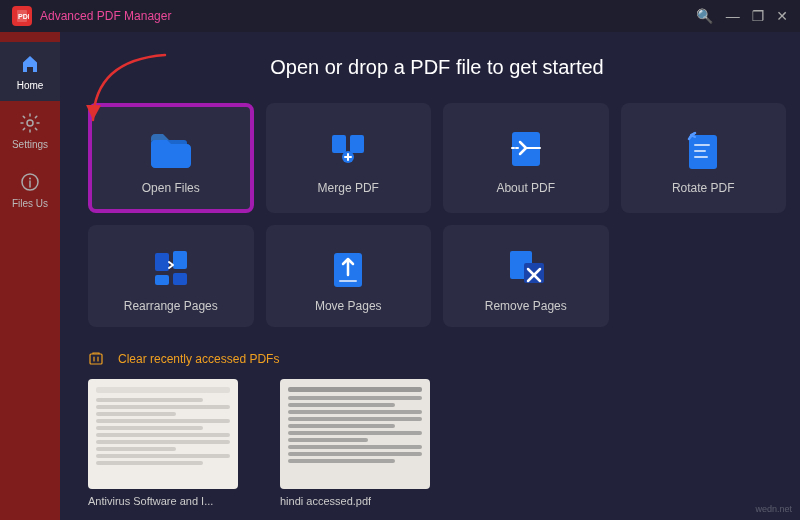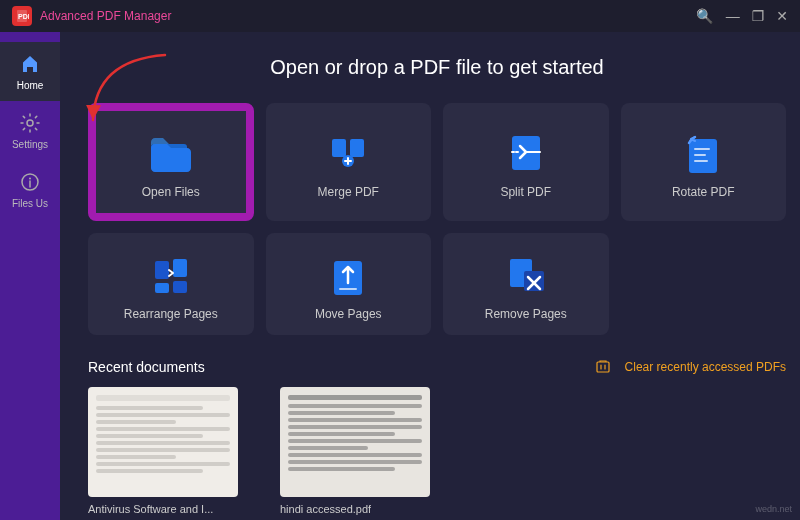--- a/index.html
+++ b/index.html
@@ -52,21 +52,21 @@
       cursor: pointer;
     }
 
     
     .sidebar {
       position: absolute;
       top: 32px;
       left: 0;
       width: 60px;
       height: 488px;
-      background: #4c1d95;
+      background: #7f1d1d;
       display: flex;
       flex-direction: column;
       align-items: center;
       padding-top: 10px;
       z-index: 5;
     }
     .sidebar-item {
       display: flex;
       flex-direction: column;
       align-items: center;
@@ -126,21 +126,21 @@
       display: flex;
       flex-direction: column;
       align-items: center;
       justify-content: center;
       padding: 20px 10px 14px 10px;
       cursor: pointer;
       position: relative;
       transition: background 0.15s;
     }
     .grid-item.highlighted {
-      border: 8px solid #a21caf;
+      border: 4px solid #a21caf;
       background: #2c2c44;
     }
     .grid-item .item-label {
       color: #ccc;
       font-size: 12px;
       margin-top: 10px;
       text-align: center;
     }
     .grid-item .item-icon {
       width: 44px;
@@ -313,21 +313,21 @@
 
     <div class="grid-item">
       <div class="item-icon">
         <svg width="44" height="38" viewBox="0 0 44 38" fill="none">
           <rect x="8" y="2" width="28" height="34" rx="3" fill="#2277ee"></rect>
           <path d="M16 12L22 18L16 24" stroke="white" stroke-width="2.5" stroke-linecap="round" stroke-linejoin="round"></path>
           <path d="M22 18H36" stroke="white" stroke-width="2" stroke-linecap="round"></path>
           <line x1="8" y1="18" x2="14" y2="18" stroke="white" stroke-width="2" stroke-linecap="round" stroke-dasharray="2 2"></line>
         </svg>
       </div>
-      <span class="item-label">Split PDF</span>
+      <span class="item-label">About PDF</span>
     </div>
 
 
     <div class="grid-item">
       <div class="item-icon">
         <svg width="44" height="44" viewBox="0 0 44 44" fill="none">
           <rect x="8" y="8" width="28" height="34" rx="3" fill="#2277ee"></rect>
           <path d="M14 6C14 6 10 8 8 12" stroke="#5599ff" stroke-width="2.5" stroke-linecap="round"></path>
           <path d="M14 6L10 8L14 10" stroke="#5599ff" stroke-width="2" stroke-linecap="round" stroke-linejoin="round"></path>
           <path d="M14 18H28M14 24H24M14 30H26" stroke="white" stroke-width="2" stroke-linecap="round" opacity="0.7"></path>
@@ -367,21 +367,20 @@
           <rect x="20" y="18" width="20" height="20" rx="2" fill="#1a44aa"></rect>
           <line x1="24" y1="24" x2="36" y2="36" stroke="white" stroke-width="2.5" stroke-linecap="round"></line>
           <line x1="36" y1="24" x2="24" y2="36" stroke="white" stroke-width="2.5" stroke-linecap="round"></line>
         </svg>
       </div>
       <span class="item-label">Remove Pages</span>
     </div>
   </div>
 
   <div class="recent-header">
-    <span class="recent-title">Recent documents</span>
     <div class="clear-btn">
       <svg width="16" height="16" viewBox="0 0 16 16" fill="none">
         <rect x="2" y="3" width="12" height="10" rx="1" stroke="#f0a020" stroke-width="1.2"></rect>
         <path d="M5 3V2H11V3" stroke="#f0a020" stroke-width="1.2"></path>
         <line x1="6" y1="6" x2="6" y2="10" stroke="#f0a020" stroke-width="1.2" stroke-linecap="round"></line>
         <line x1="10" y1="6" x2="10" y2="10" stroke="#f0a020" stroke-width="1.2" stroke-linecap="round"></line>
       </svg>
       <span>Clear recently accessed PDFs</span>
     </div>
   </div>

